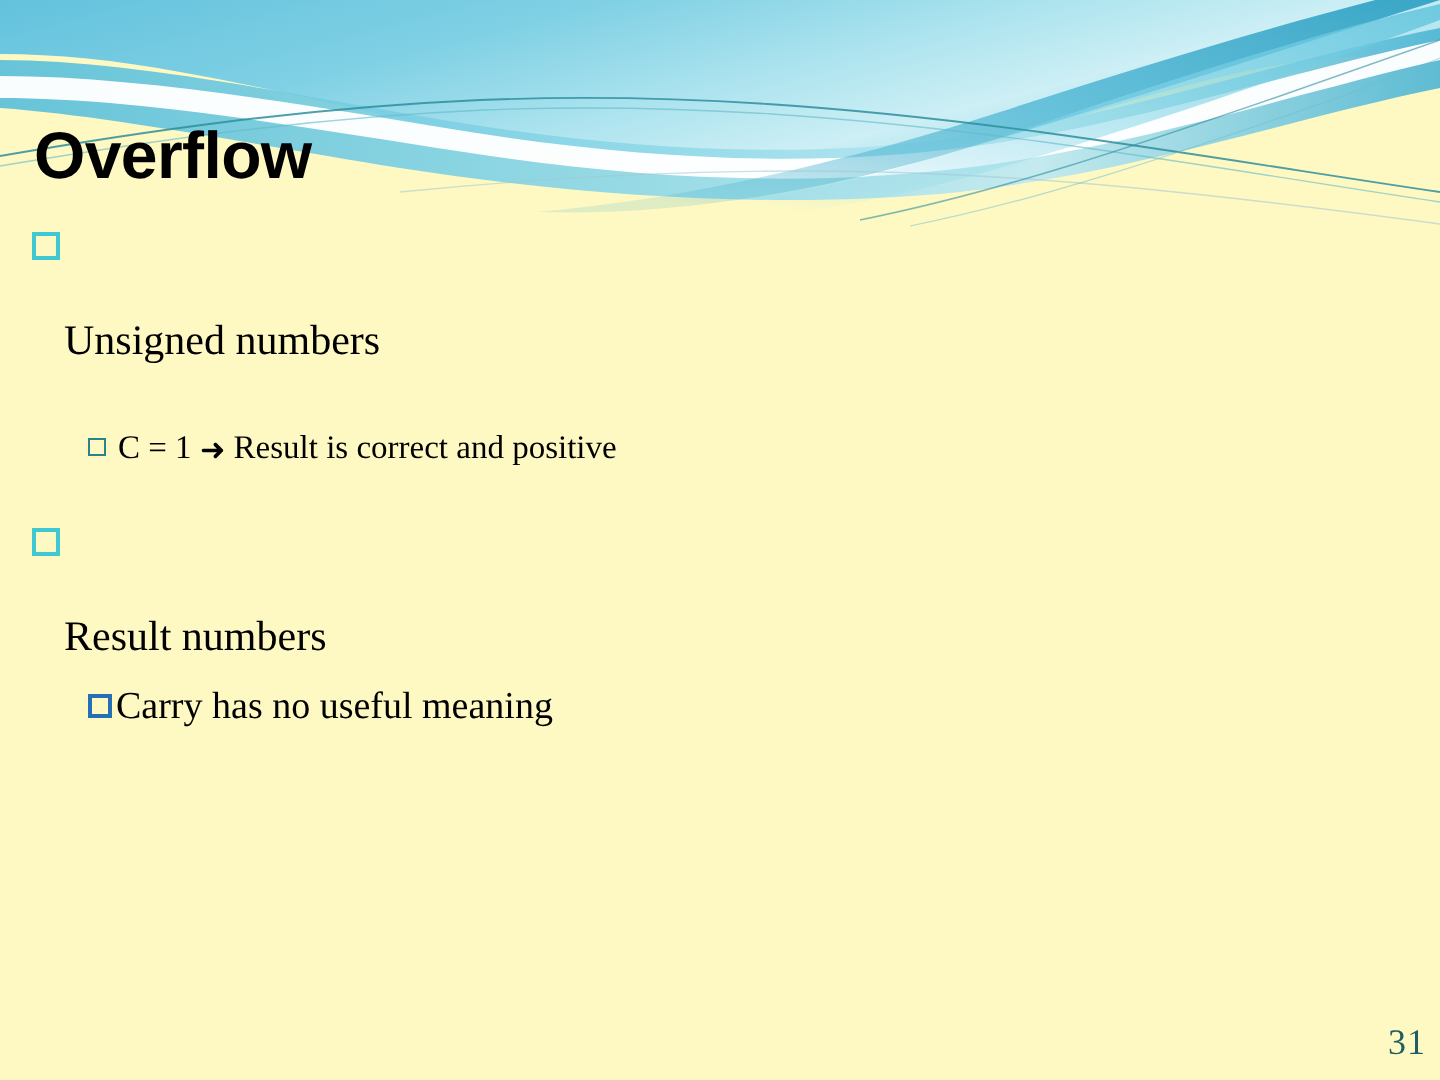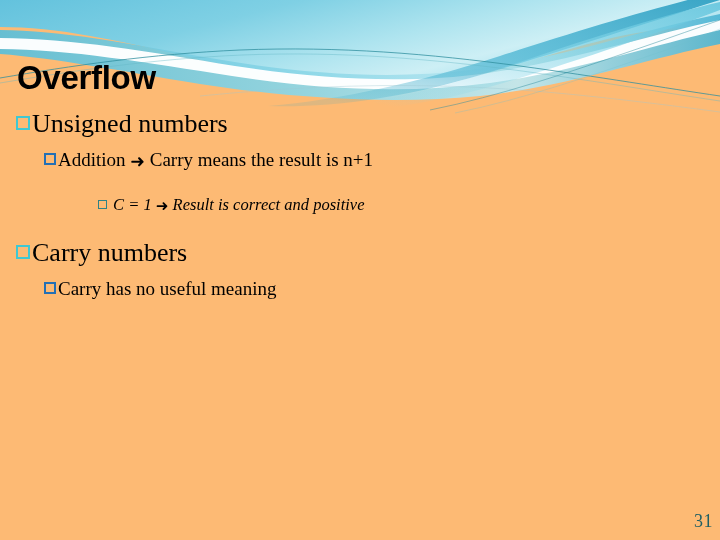--- a/index.html
+++ b/index.html
@@ -5,21 +5,21 @@
 <style>
   html, body {
     margin: 0;
     padding: 0;
     background: #ffffff;
   }
   .slide {
     position: relative;
     width: 720px;
     height: 540px;
-    background: #fdba74;
+    background: #fef9c3;
     overflow: hidden;
     font-family: "Liberation Serif", "DejaVu Serif", serif;
   }
 
   
   .header-deco {
     position: absolute;
     top: 0;
     left: 0;
     width: 720px;
@@ -77,22 +77,23 @@
     margin-bottom: 1px;
   }
   .lvl1 .bullet-mark {
     width: 14px;
     height: 14px;
     border: 2.5px solid #3FC8D2;
     margin-top: 6px;
     margin-right: 2px;
   }
   .lvl1 .bullet-text {
-    font-size: 26px;
+    font-size: 21px;
     line-height: 28px;
+    margin-top: 46px;
   }
 
   
   .lvl2 {
     padding-left: 44px;
     margin-bottom: 1px;
   }
   .lvl2 .bullet-mark {
     width: 12px;
     height: 12px;
@@ -100,23 +101,22 @@
     margin-top: 6px;
     margin-right: 2px;
   }
   .lvl2 .bullet-text {
     font-size: 19px;
     line-height: 26px;
   }
 
   
   .lvl3 {
-    padding-left: 98px;
+    padding-left: 44px;
     margin-bottom: 1px;
-    font-style: italic;
   }
   .lvl3 .bullet-mark {
     width: 9px;
     height: 9px;
     border: 1.5px solid #2E8287;
     margin-top: 7px;
     margin-right: 6px;
   }
   .lvl3 .bullet-text {
     font-size: 16.5px;
@@ -229,49 +229,45 @@
 
   <div class="body-area">
 
     <div class="bullet-row lvl1">
       <span class="bullet-mark"></span>
       <span class="bullet-text">Unsigned numbers</span>
     </div>
 
     <div class="spacer-sm"></div>
 
+
+    <div class="spacer-sm"></div>
+
+
+    <div class="spacer-md"></div>
+
+    <div class="bullet-row lvl3">
+      <span class="bullet-mark"></span>
+      <span class="bullet-text"><span>C = 1 </span><span class="arrow-glyph">➜</span><span> Result is correct and positive</span></span>
+    </div>
+
+    <div class="spacer-sm"></div>
+
+
+    <div class="spacer-lg"></div>
+
+    <div class="bullet-row lvl1">
+      <span class="bullet-mark"></span>
+      <span class="bullet-text">Result numbers</span>
+    </div>
+
+    <div class="spacer-sm"></div>
+
     <div class="bullet-row lvl2">
       <span class="bullet-mark"></span>
-      <span class="bullet-text"><span>Addition </span><span class="arrow-glyph">➜</span><span> Carry means the result is n+1</span></span>
-    </div>
-
-    <div class="spacer-sm"></div>
-
-
-    <div class="spacer-md"></div>
-
-    <div class="bullet-row lvl3">
-      <span class="bullet-mark"></span>
-      <span class="bullet-text"><span>C = 1 </span><span class="arrow-glyph">➜</span><span> Result is correct and positive</span></span>
-    </div>
-
-    <div class="spacer-sm"></div>
-
-
-    <div class="spacer-lg"></div>
-
-    <div class="bullet-row lvl1">
-      <span class="bullet-mark"></span>
-      <span class="bullet-text">Carry numbers</span>
-    </div>
-
-    <div class="spacer-sm"></div>
-
-    <div class="bullet-row lvl2">
-      <span class="bullet-mark"></span>
       <span class="bullet-text">Carry has no useful meaning</span>
     </div>
 
     <div class="spacer-sm"></div>
 
 
   </div>
 
   <div class="page-number">31</div>
 

